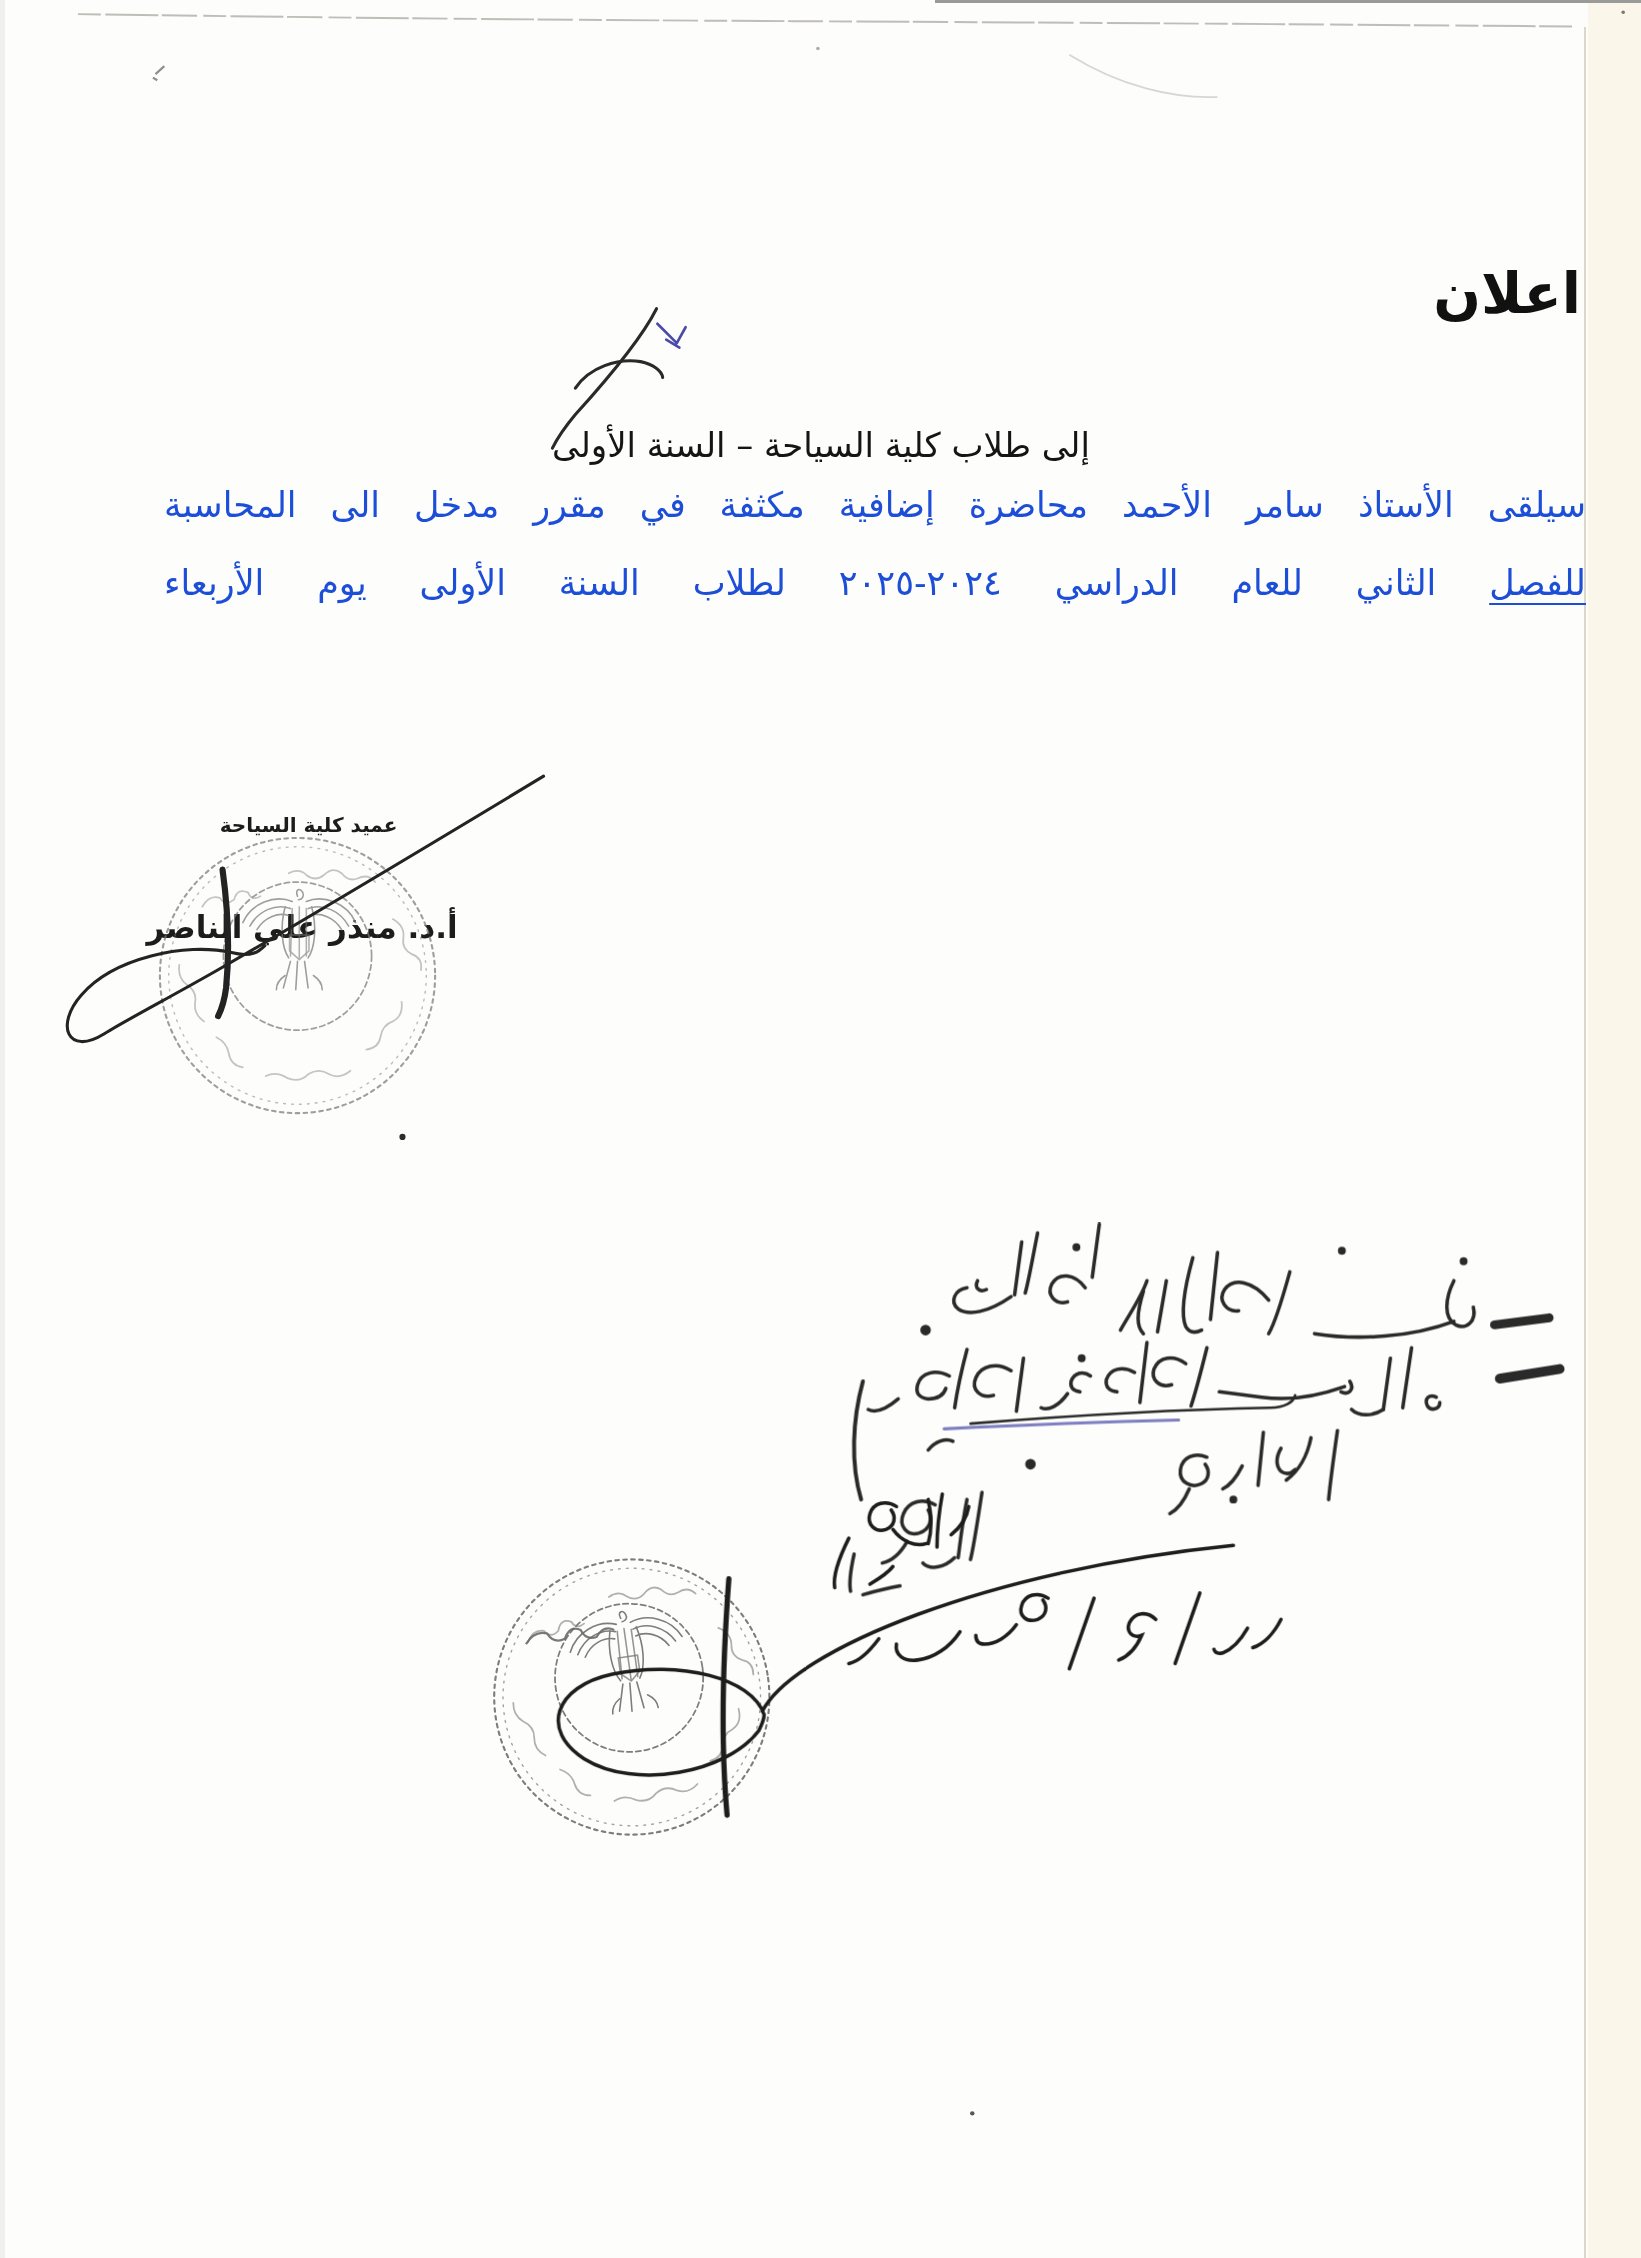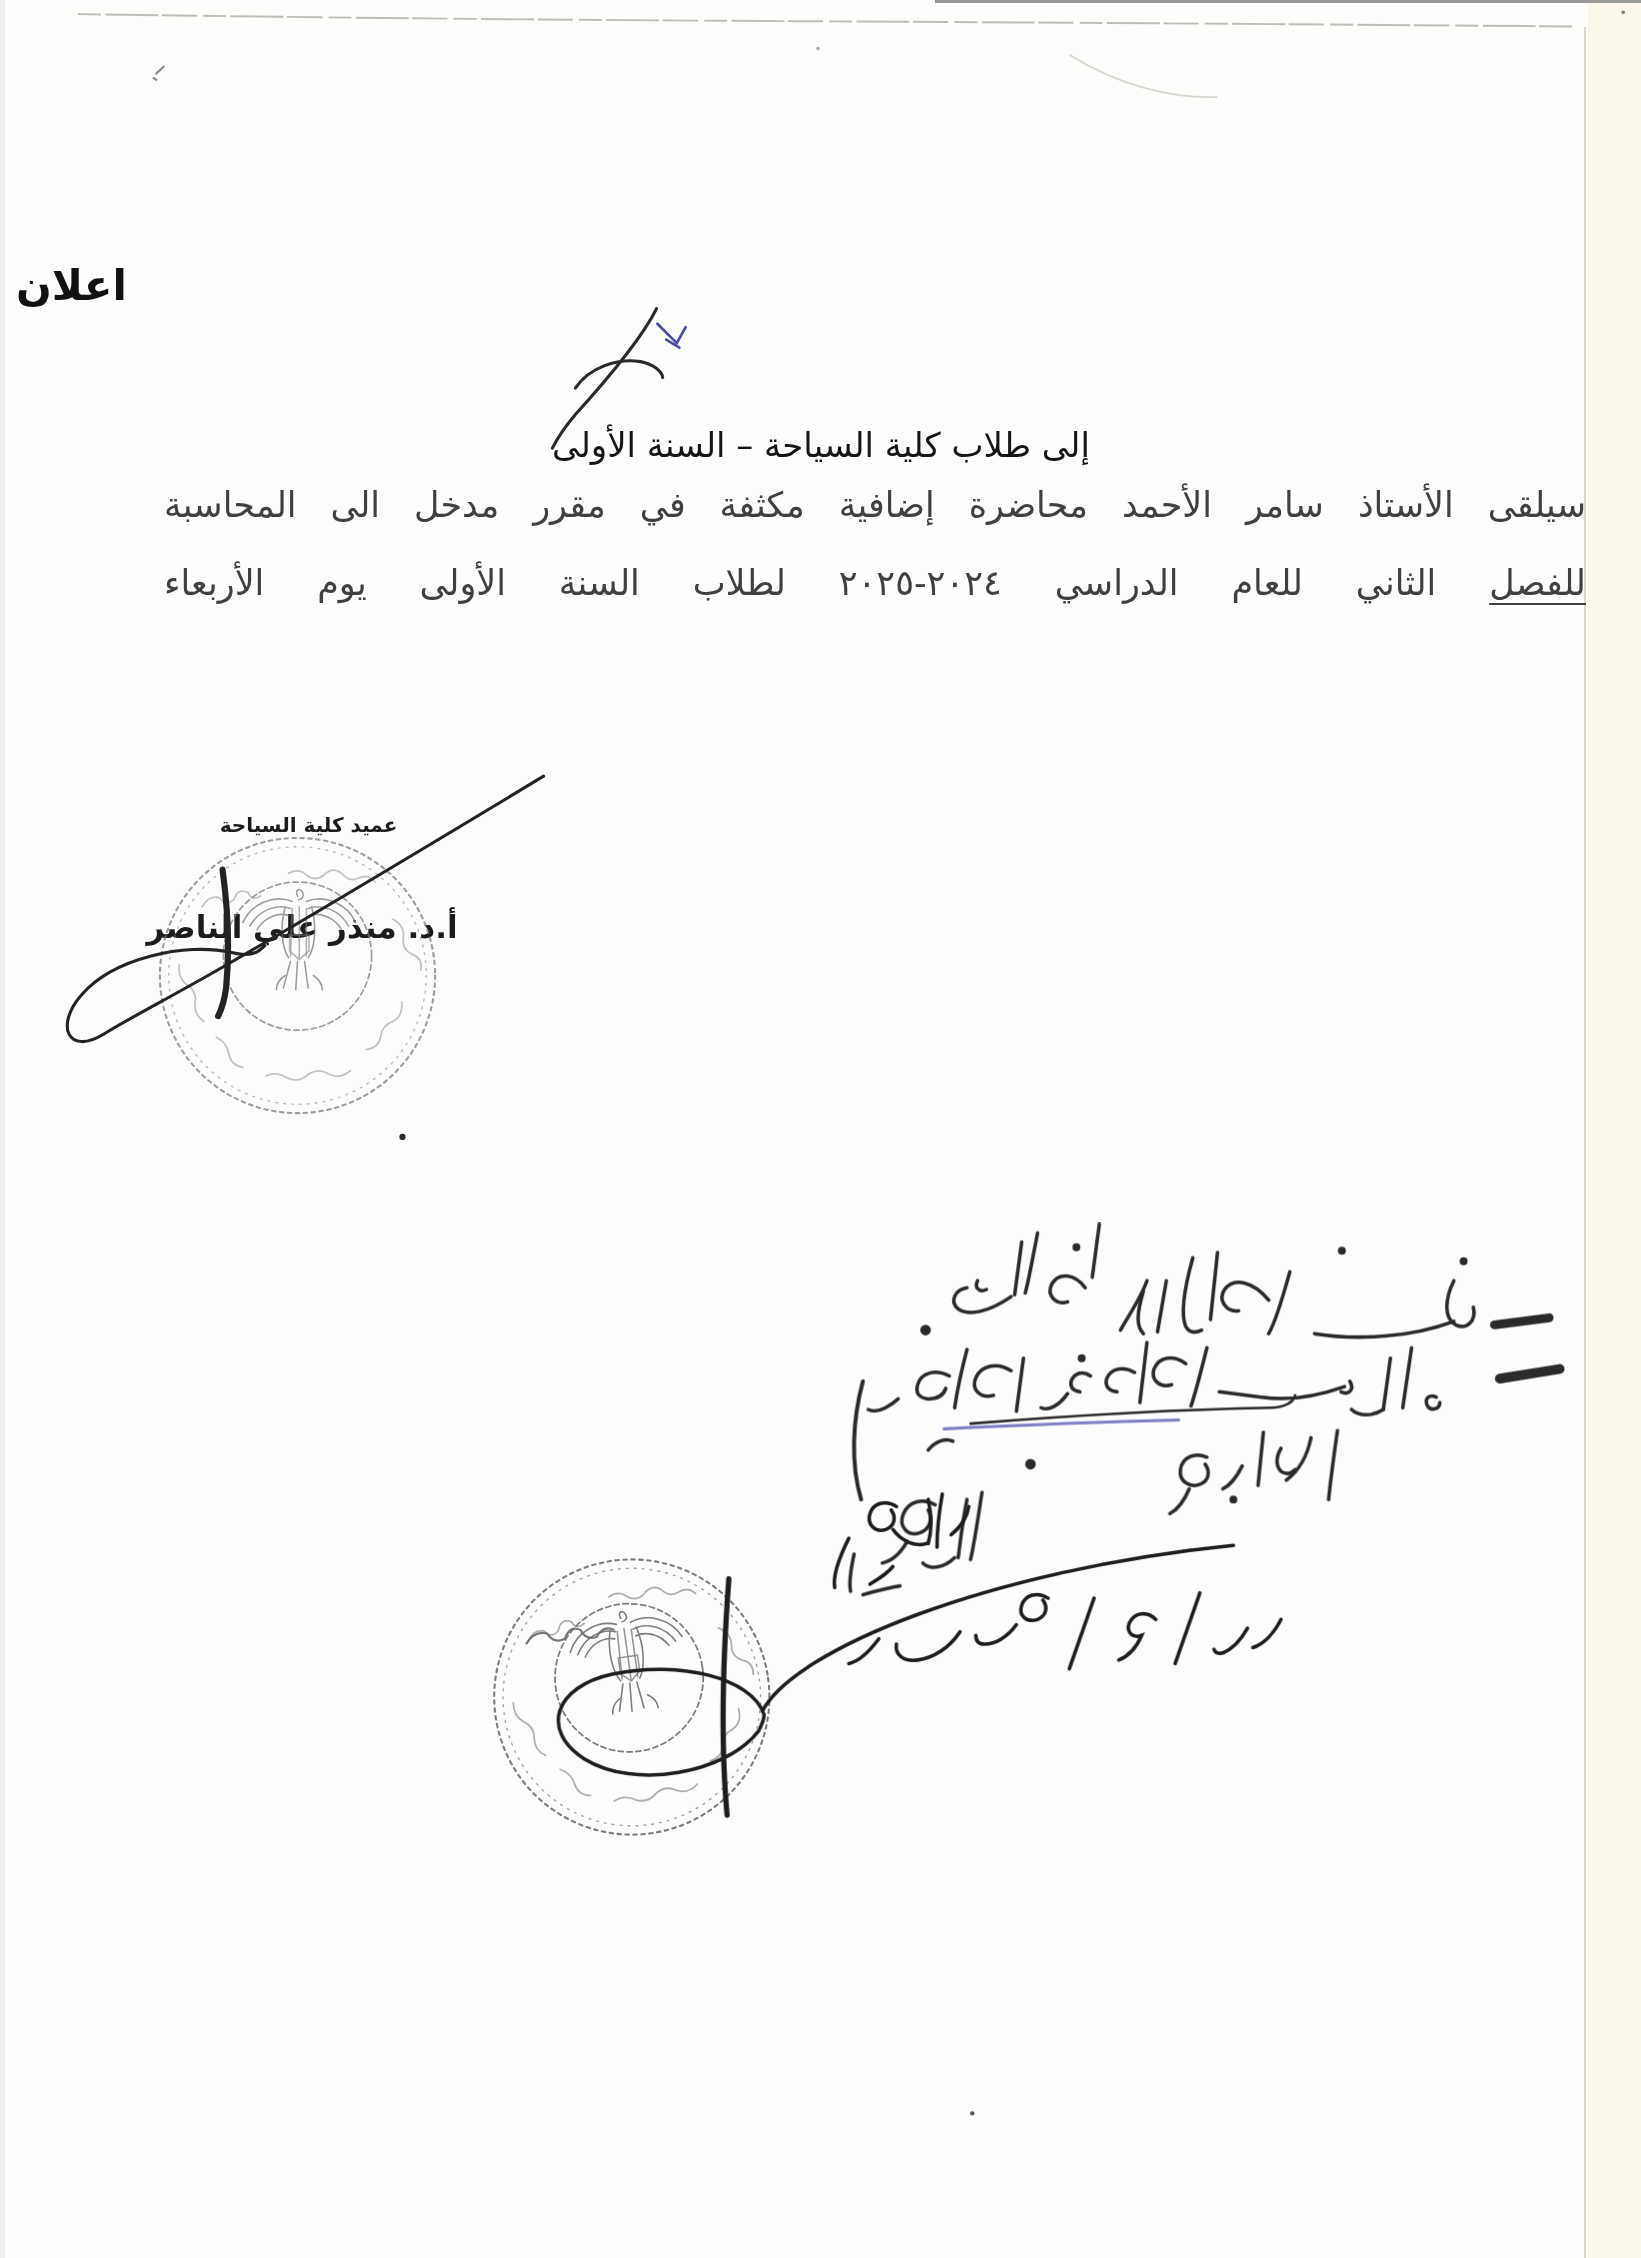--- a/index.html
+++ b/index.html
@@ -7,33 +7,33 @@
     position:relative;width:1642px;height:2258px;margin:0 auto;
     background:#fdfdfc;overflow:hidden;
     font-family:"DejaVu Sans",sans-serif;color:#161616;
   }
   .edge-left{position:absolute;left:0;top:0;width:5.3px;height:2258px;background:#f0f0ee;}
   .edge-right-band{position:absolute;left:1588px;top:0;width:54px;height:2258px;background:#faf6ea;}
   .edge-right-line{position:absolute;left:1584px;top:26.5px;width:1.8px;height:2232px;background:#dcd7c9;}
   .edge-top-line{position:absolute;left:935px;top:0;width:707px;height:2.6px;background:#9a9a98;}
 
   .doc-title{
-    position:absolute;left:16px;top:261px;width:1579px;
-    text-align:left;direction:rtl;
-    font-size:42px;font-weight:bold;color:#111;
+    position:absolute;left:2px;top:261px;width:1579px;
+    text-align:right;direction:rtl;
+    font-size:56px;font-weight:bold;color:#111;
     letter-spacing:-0.9px;
   }
   .addressee{
     position:absolute;left:0;top:425px;width:1642px;
     text-align:center;direction:rtl;
     font-size:34px;color:#151515;font-weight:500;
   }
   .body-par{
     position:absolute;left:164px;top:466px;width:1422px;
-    direction:rtl;font-size:35px;line-height:78px;color:#404040;
+    direction:rtl;font-size:35px;line-height:78px;color:#1d4ed8;
   }
   .body-line{
     text-align:justify;text-align-last:justify;
     -moz-text-align-last:justify;
     white-space:normal;
   }
   .uline{text-decoration:underline;text-underline-offset:8px;text-decoration-thickness:1.8px;}
   .dean-title{
     position:absolute;left:185px;top:813px;width:247px;
     text-align:center;direction:rtl;

